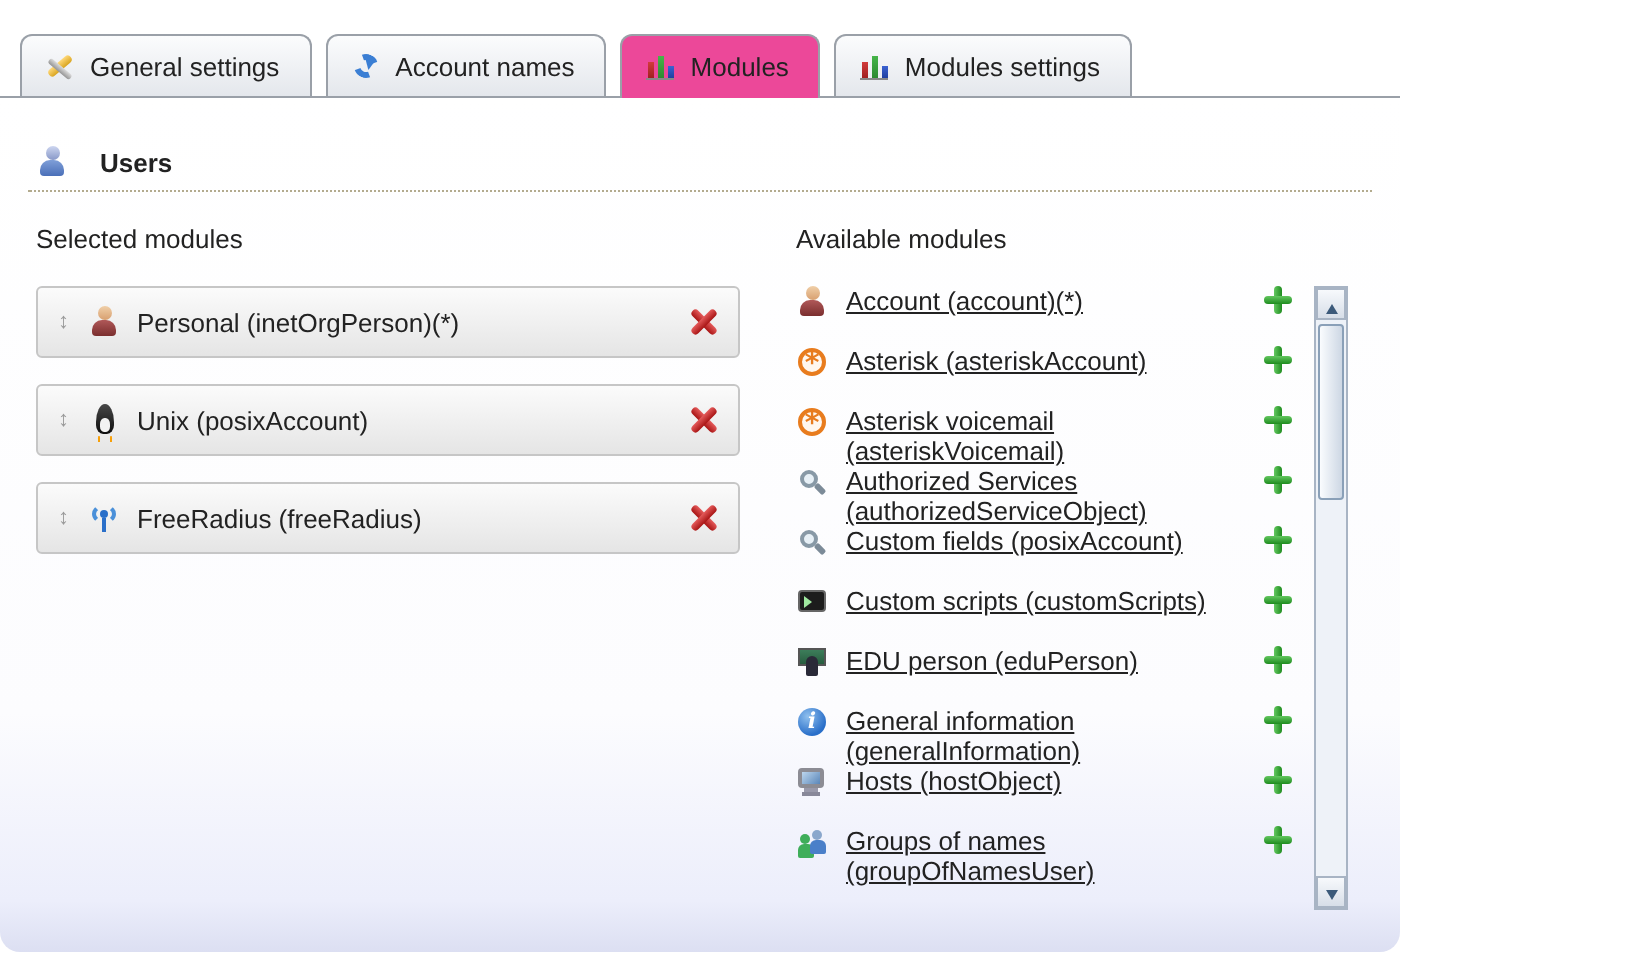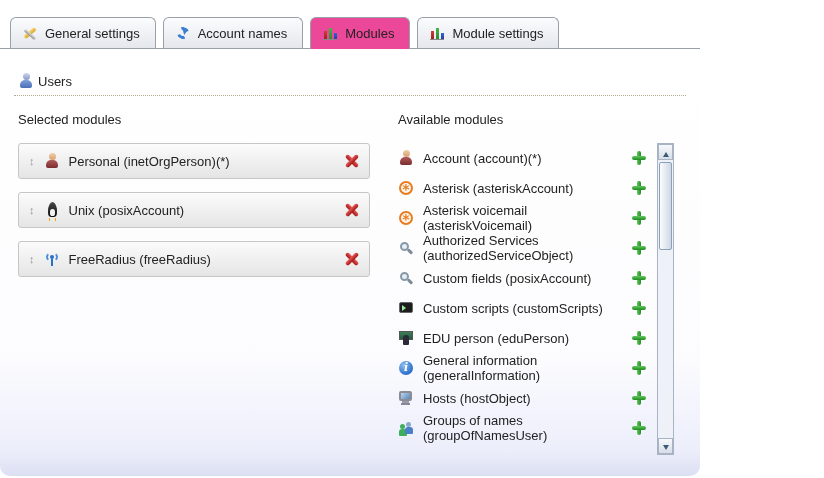--- a/index.html
+++ b/index.html
@@ -10,36 +10,36 @@
   .tabs{display:flex;align-items:flex-end;gap:7px;padding:17px 0 0 10px;position:relative;z-index:2;}
   .tab{display:flex;align-items:center;gap:7px;padding:7px 15px 7px 11px;
        border:1px solid #9aa0a8;border-bottom:none;border-radius:6px 6px 0 0;
        background:linear-gradient(#fbfcfd,#e4e7ec);cursor:pointer;white-space:nowrap;}
   .tab.active{background:#ec4899;padding-bottom:8px;margin-bottom:-1px;}
 
   
   .panel{position:relative;z-index:1;border-top:1px solid #9aa0a8;height:428px;box-sizing:border-box;
          background:linear-gradient(180deg,#ffffff 0%,#fcfcfe 72%,#eceefb 94%,#dcdff2 100%);
          border-radius:0 0 10px 10px;}
-  .section-header{display:flex;align-items:center;gap:4px;margin:0 14px;padding:24px 4px 6px 4px;
-                  border-bottom:1px dotted #b3ab8e;font-weight:normal;text-align:center;}
+  .section-header{display:flex;align-items:center;gap:16px;margin:0 14px;padding:24px 4px 6px 4px;
+                  border-bottom:1px dotted #b3ab8e;font-weight:bold;text-align:center;}
   .columns{display:flex;gap:28px;padding:16px 14px 0 18px;}
   .col-left{width:352px;flex:0 0 352px;}
   .col-right{flex:1;min-width:0;}
   .list-heading{margin:0 0 16px 0;font-weight:normal;color:#222;}
 
   
   .sel-row{display:flex;align-items:center;gap:9px;height:34px;padding:0 10px;
            border:1px solid #c6c6c6;border-radius:3px;margin-bottom:13px;
            background:linear-gradient(#fbfbfb,#e5e5e5);cursor:move;}
   .drag-handle{color:#9a9a9a;font-size:11px;line-height:1;cursor:ns-resize;flex:0 0 auto;}
 
   
   .avail-box{position:relative;padding-right:40px;height:314px;}
-  .av-row{display:flex;align-items:center;gap:9px;height:30px;}
+  .av-row{display:flex;align-items:flex-start;gap:9px;height:30px;text-decoration:underline;}
 
   
   .icon16{width:16px;height:16px;display:inline-block;position:relative;flex:0 0 16px;}
 
   
   .i-tools-icon::before{content:"";position:absolute;left:1px;top:6px;width:14px;height:4px;
      background:linear-gradient(#ffd97a,#d9a520);border-radius:2px;transform:rotate(-40deg);}
   .i-tools-icon::after{content:"";position:absolute;left:1px;top:8px;width:14px;height:3px;
      background:linear-gradient(#ddd,#949494);border-radius:2px;transform:rotate(40deg);}
 
@@ -168,21 +168,21 @@
         <span>Account names</span>
       </div>
 
       <div class="tab active">
         <span class="icon16 i-bar-chart-icon"></span>
         <span>Modules</span>
       </div>
 
       <div class="tab">
         <span class="icon16 i-bar-chart-icon"></span>
-        <span>Module settings</span>
+        <span>Modules settings</span>
       </div>
     </div>
 
   <div class="panel">
 
     <div class="section-header">
       <span class="icon16 i-user-icon"></span>
       <span>Users</span>
     </div>
 

